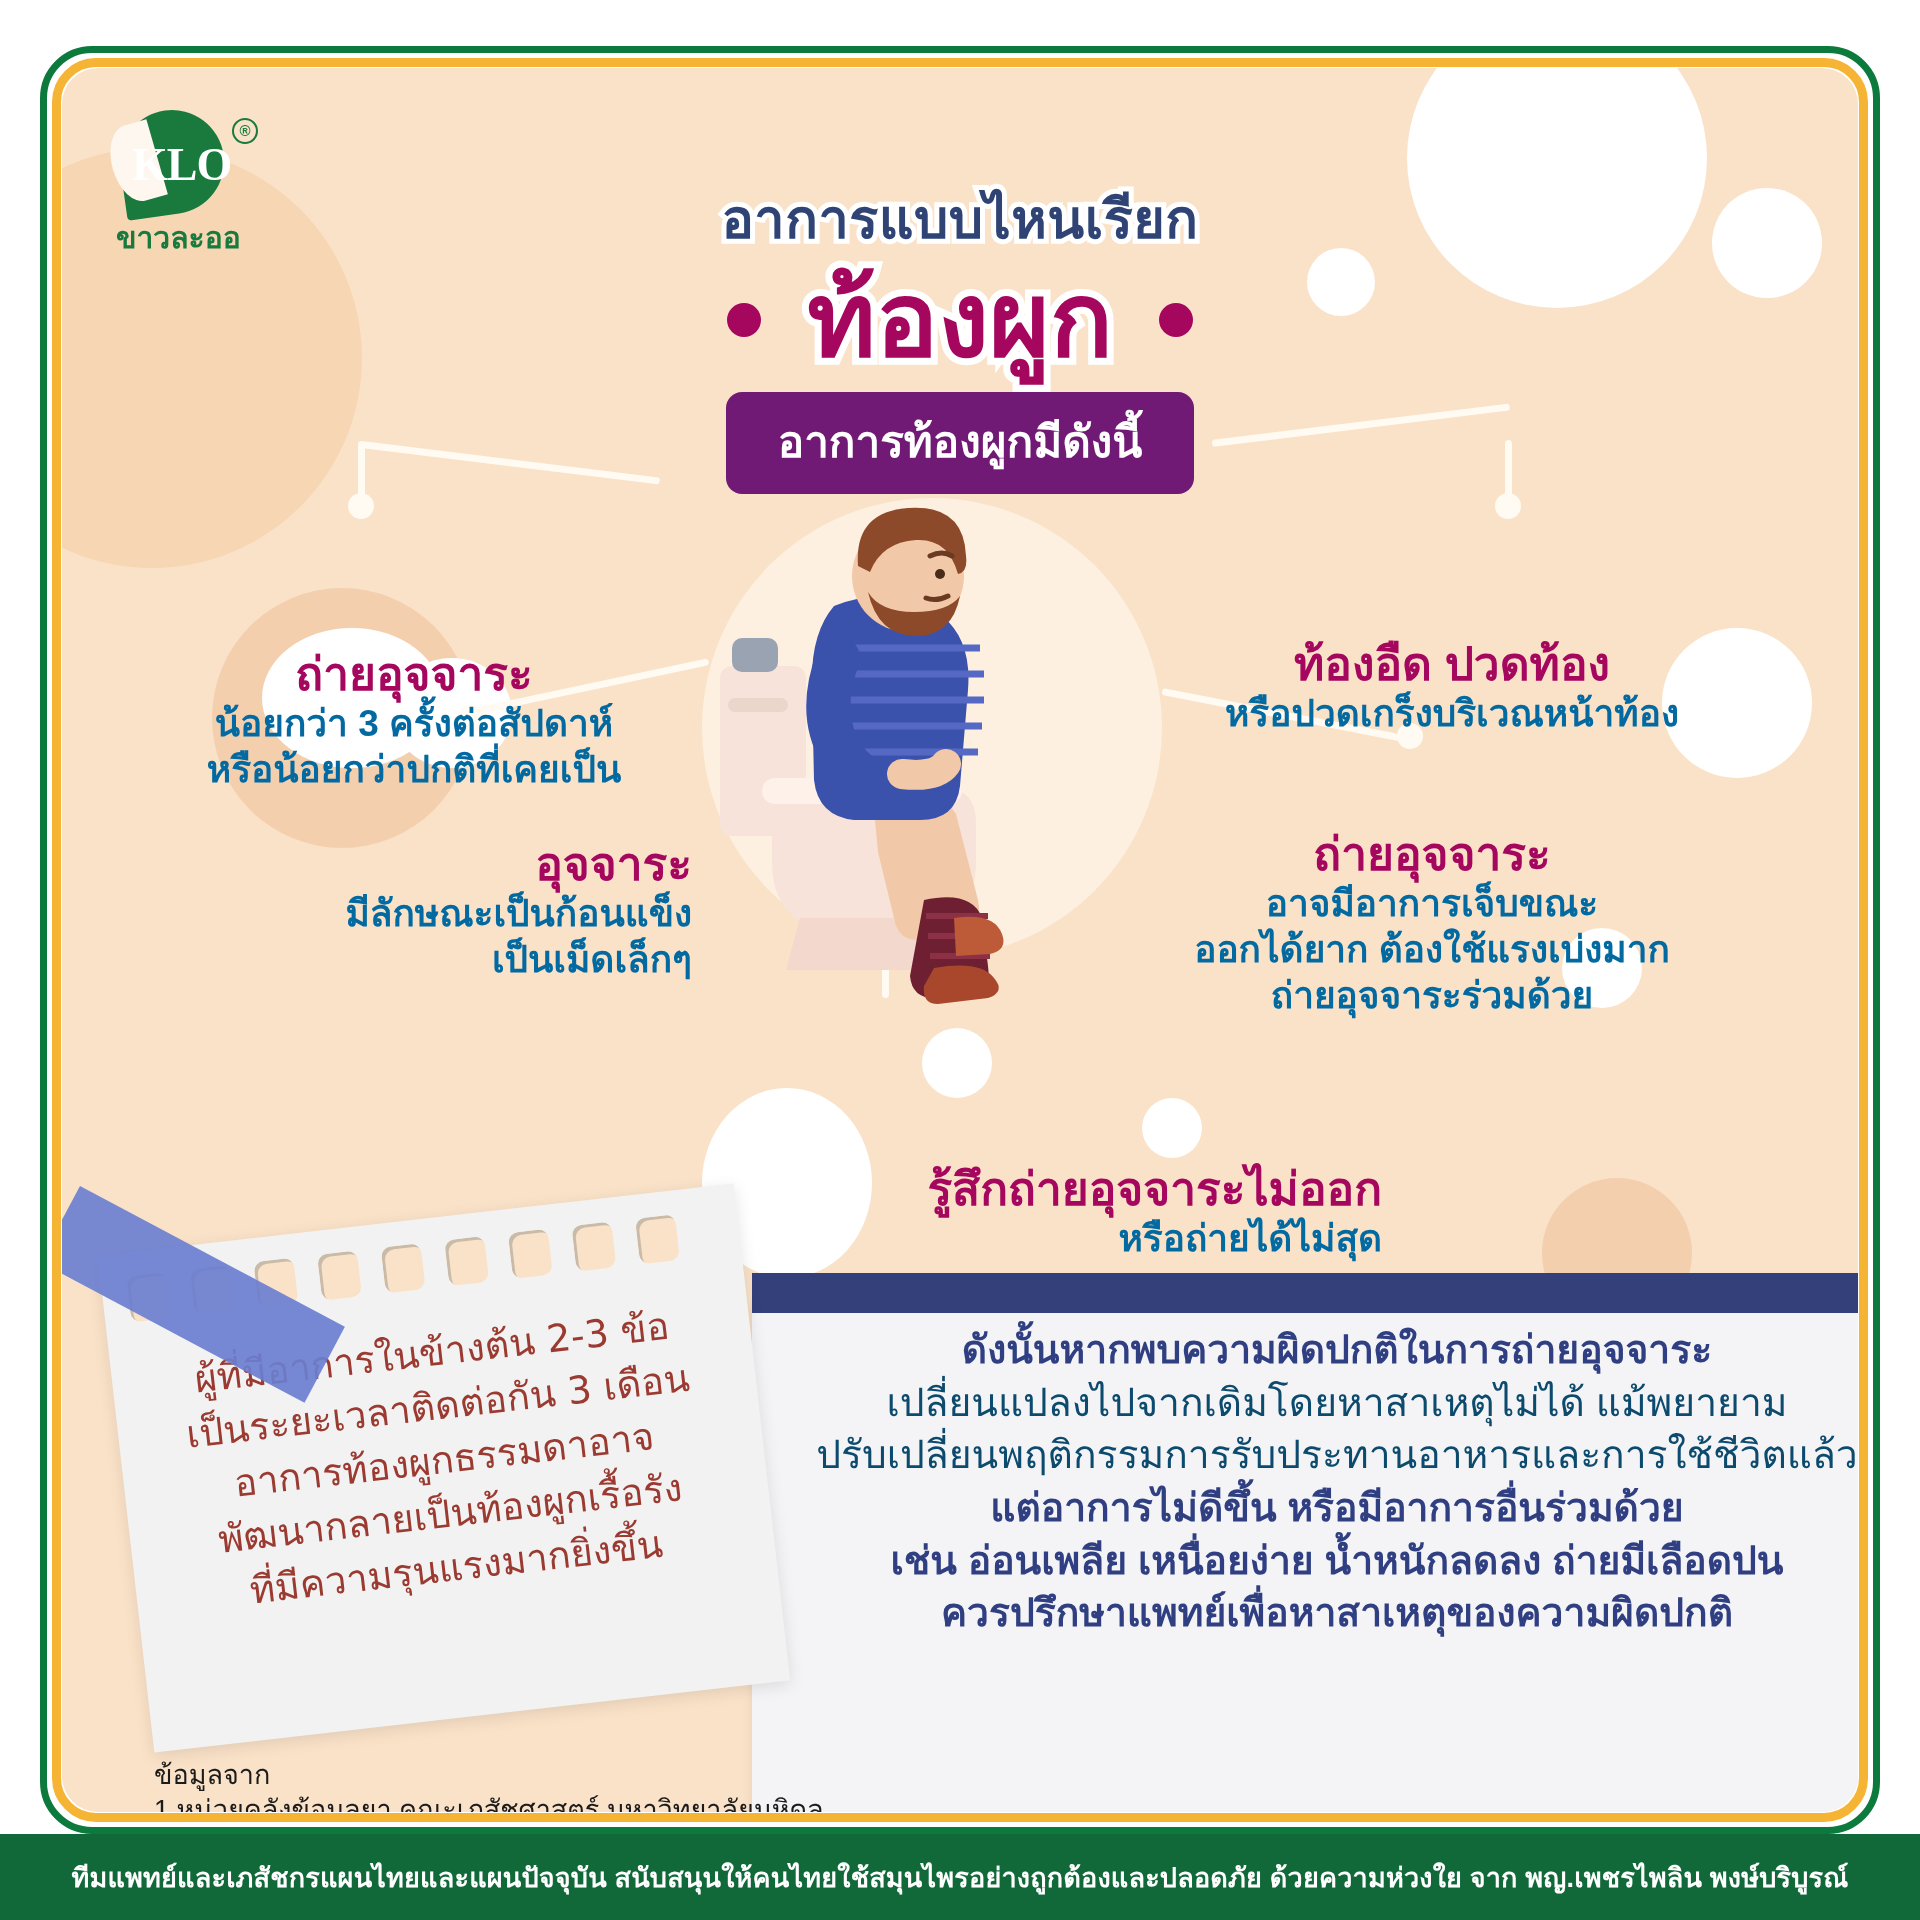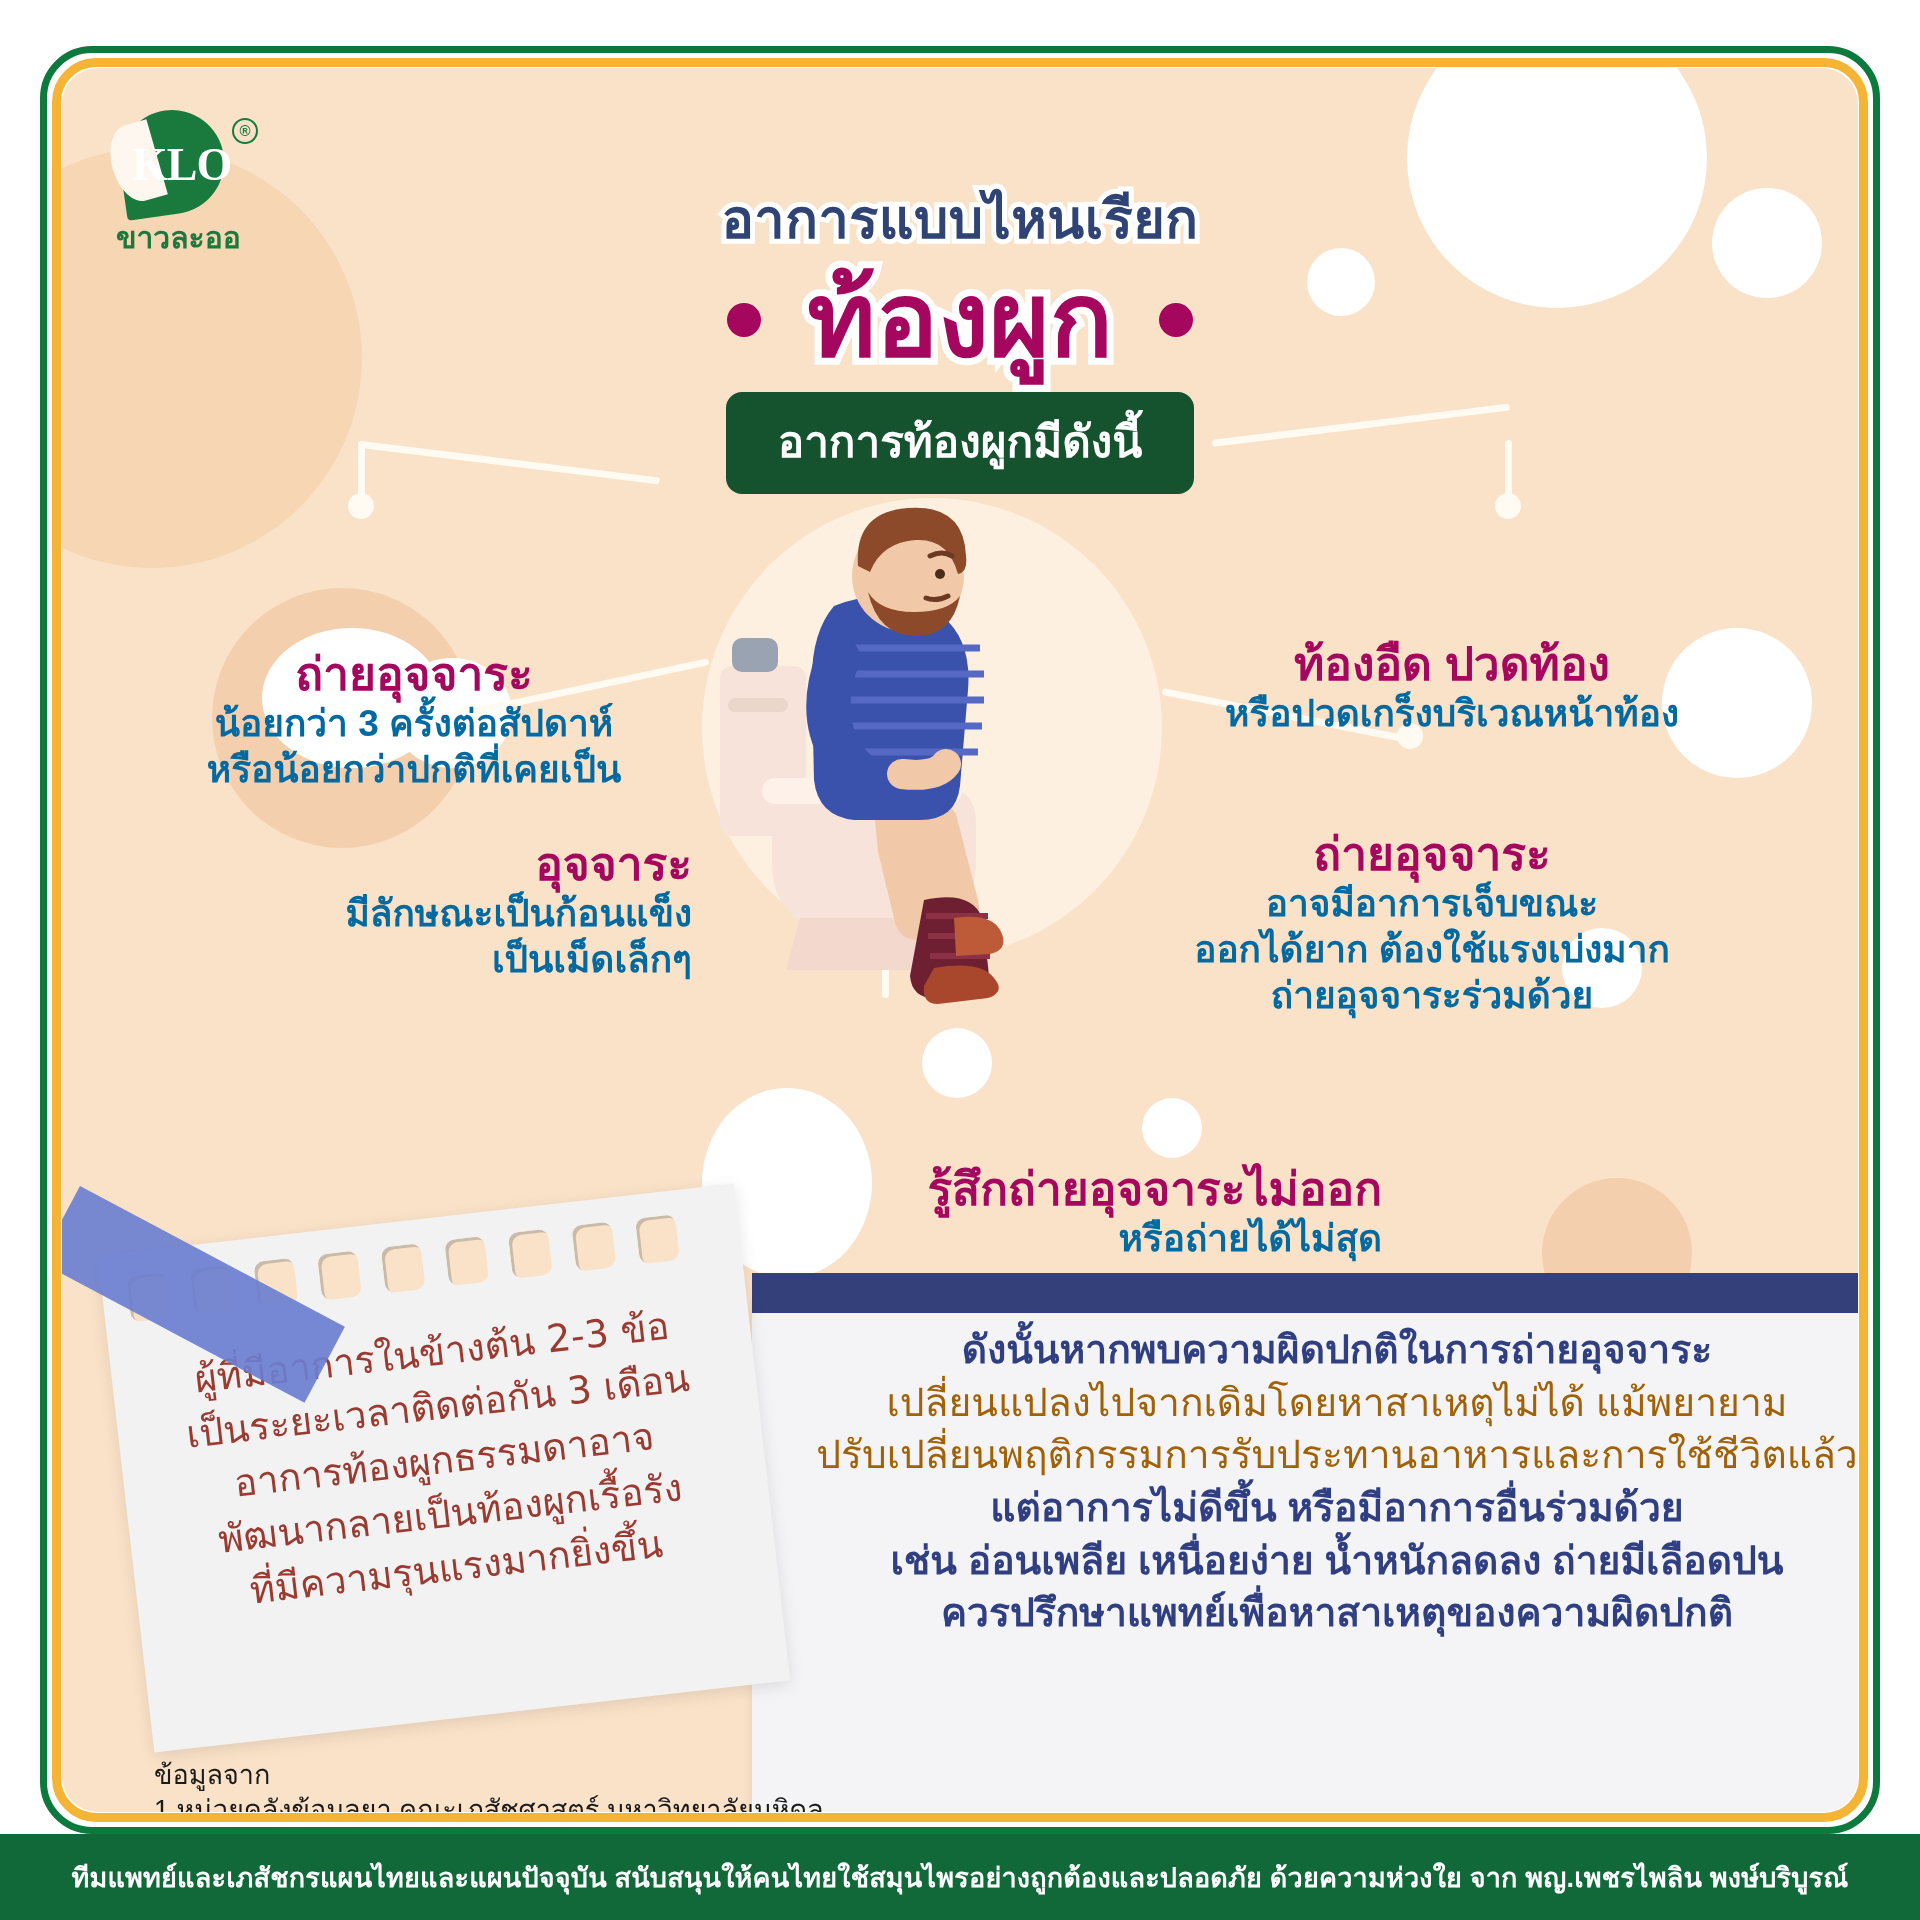--- a/index.html
+++ b/index.html
@@ -74,21 +74,21 @@
   .title-main-row{
     display:flex; align-items:center; justify-content:center; gap:46px; margin-top:2px;
   }
   .title-dot{ width:34px; height:34px; border-radius:50%; background:#a5065e; flex:none; }
   .title-main{
     font-size:104px; font-weight:700; color:#a5065e; line-height:1.08;
     -webkit-text-stroke:14px #ffffff; paint-order:stroke fill;
   }
   .subtitle-banner{
     display:inline-block; margin-top:16px;
-    background:#14532d; color:#ffffff; border-radius:16px;
+    background:#701a75; color:#ffffff; border-radius:16px;
     padding:14px 52px 18px; font-size:44px; font-weight:700;
   }
 
   
   .center-circle{
     position:absolute; left:640px; top:430px; width:460px; height:460px;
     border-radius:50%; background:#fdf0e0; z-index:8;
   }
   .illus{ position:absolute; left:600px; top:420px; width:520px; height:520px; z-index:12; }
 
@@ -138,21 +138,21 @@
     box-shadow:0 -3px 10px rgba(0,0,0,.08);
   }
   .panel-top{
     position:absolute; left:690px; top:1205px; width:1168px; height:40px;
     background:#34407a; z-index:15;
   }
   .panel-body{
     position:absolute; left:700px; top:1256px; width:1150px;
     text-align:center; z-index:16;
   }
-  .panel-body .pl{ font-size:39px; line-height:1.35; color:#a16207; }
+  .panel-body .pl{ font-size:39px; line-height:1.35; color:#0c4a6e; }
   .panel-body .pl.b{ color:#2f3f82; font-weight:700; }
 
   
   .sources{
     position:absolute; left:92px; top:1690px; width:700px; z-index:20;
     font-size:27px; line-height:1.3; color:#1b1b1b;
   }
 
   
   .footer{

